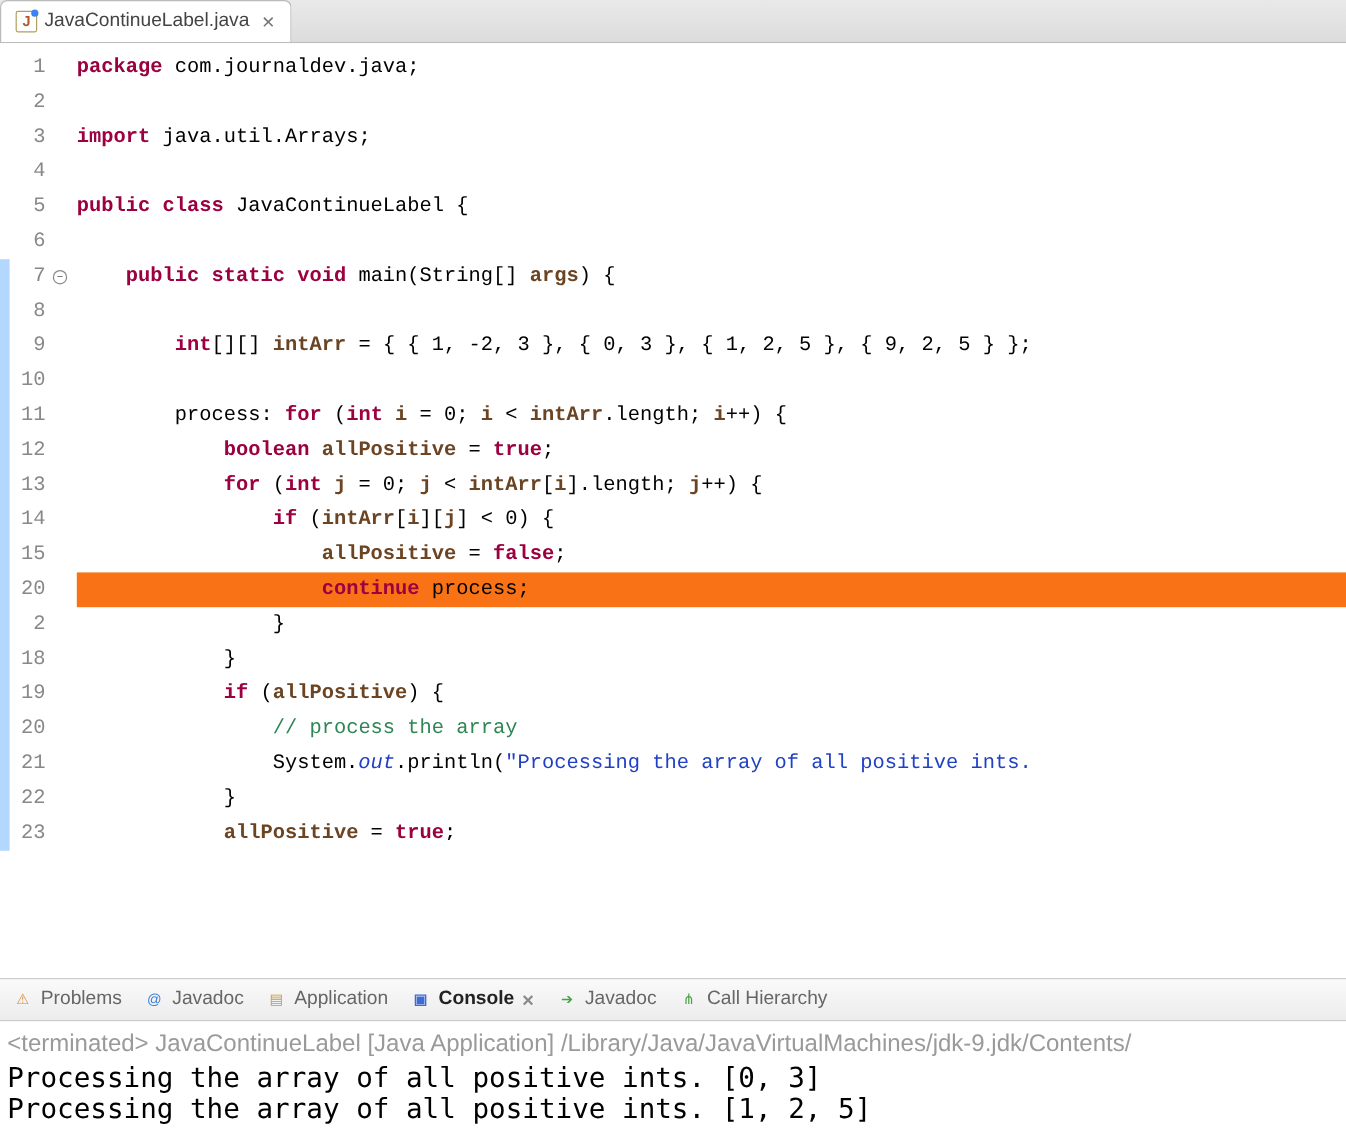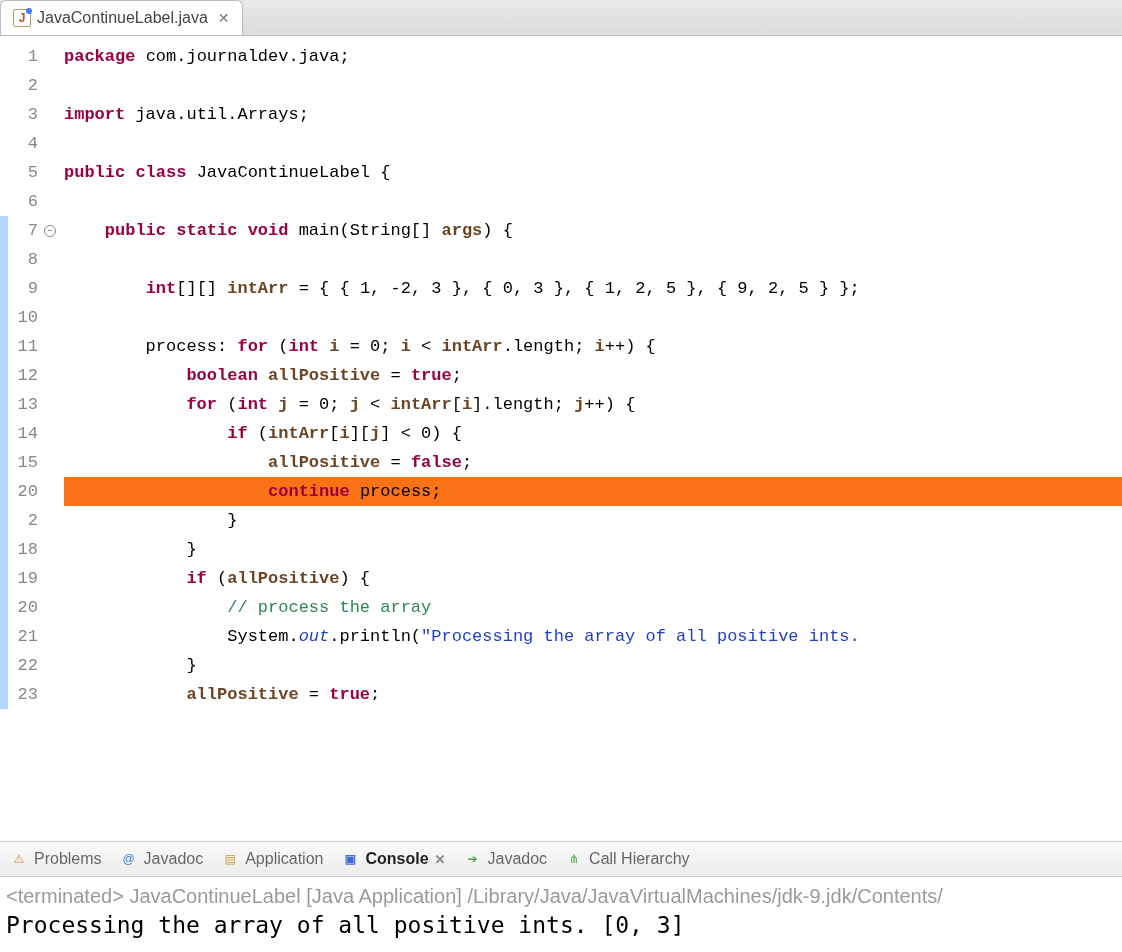--- a/index.html
+++ b/index.html
@@ -241,14 +241,15 @@
     <div class="view-tab">
       <span class="view-icon" style="color: rgb(74, 163, 74);">⋔</span>
       <span>Call Hierarchy</span>
     </div>
   </div>
 
 <div class="console">
   <div class="console-status">&lt;terminated&gt; JavaContinueLabel [Java Application] /Library/Java/JavaVirtualMachines/jdk-9.jdk/Contents/</div>
   <div id="console-out">
       <div class="console-line">Processing the array of all positive ints. [0, 3]</div>
+      <div class="console-line">Processing the array of all positive ints. [1, 2, 5]</div>
     </div>
 </div>
 
 </body></html>

